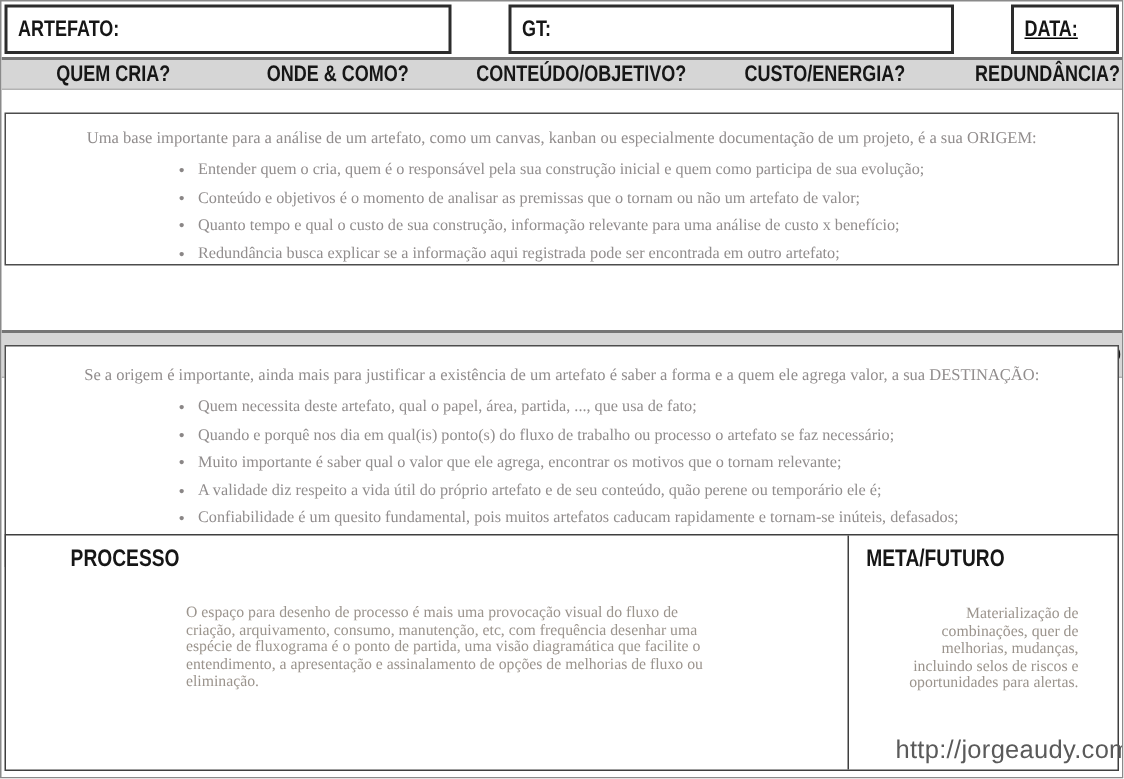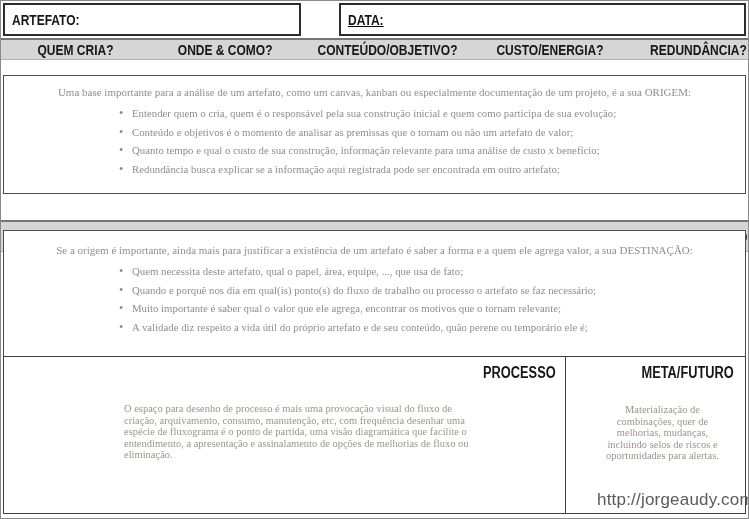--- a/index.html
+++ b/index.html
@@ -59,21 +59,21 @@
   
   .block{
     position:absolute;left:2px;right:2px;
     box-sizing:border-box;
     border:1px solid #4d4d4d;
     background:#fff;
     overflow:hidden;
     font-family:"Liberation Serif",serif;
     color:#918d8d;
   }
-  .block-1{top:74px;height:119px;padding-top:10px;}
+  .block-1{top:74px;height:102px;padding-top:10px;}
   .block-2{top:229px;height:148px;padding-top:13px;}
   .block .intro{
     text-align:center;
     font-size:11px;line-height:13px;
     margin:0 20px;
   }
   .block ul{
     list-style:none;
     margin:5px 0 0 0;
     padding:0 0 0 128px;
@@ -101,57 +101,60 @@
     padding-top:7px;
   }
   .box-meta{
     flex:1 1 auto;
     box-sizing:border-box;
     border-left:1px solid #3f3f3f;
     position:relative;
     padding-top:7px;
   }
   .box-title{
-    text-align:right;
+    text-align:left;
     font-size:16px;
   }
   .box-processo .box-title{padding-left:34px;}
   .serif-body{
     font-family:"Liberation Serif",serif;
     color:#9b948d;
     font-size:10.5px;
     line-height:11.5px;
   }
   .processo-text{
     margin:21px 82px 0 120px;
     text-align:left;
   }
   .meta-text{
     margin:22px 26px 0 40px;
-    text-align:center;
+    text-align:right;
   }
   .site-link{
     position:absolute;
     left:31px;bottom:3px;
     font-size:17px;
     color:#5a5a5a;
     letter-spacing:0.2px;
     text-decoration:none;
     white-space:nowrap;
   }
 </style>
 </head>
 <body>
 
 <div id="canvas">
 
   <div class="top-row">
     <div class="field-cell fc-artefato">
       <span class="cond left">ARTEFATO:</span>
     </div>
+    <div class="field-cell fc-gt">
+      <span class="cond left">GT:</span>
+    </div>
     <div class="field-cell fc-data">
       <span class="cond left">DATA:</span>
     </div>
   </div>
 
   <div class="band band-1">
     <div class="band-cell">
       <span class="cond">QUEM CRIA?</span>
     </div>
     <div class="band-cell">
@@ -192,24 +195,25 @@
       <span class="cond">VALIDADE (Perm/Temp)</span>
     </div>
     <div class="band-cell">
       <span class="cond">CONFIABILIDADE?</span>
     </div>
   </div>
 
   <div class="block block-2">
     <p class="intro">Se a origem é importante, ainda mais para justificar a existência de um artefato é saber a forma e a quem ele agrega valor, a sua DESTINAÇÃO:</p>
     <ul>
-      <li>Quem necessita deste artefato, qual o papel, área, equipe, ..., que usa de fato;</li>
+      <li>Quem necessita deste artefato, qual o papel, área, partida, ..., que usa de fato;</li>
       <li>Quando e porquê nos dia em qual(is) ponto(s) do fluxo de trabalho ou processo o artefato se faz necessário;</li>
       <li>Muito importante é saber qual o valor que ele agrega, encontrar os motivos que o tornam relevante;</li>
       <li>A validade diz respeito a vida útil do próprio artefato e de seu conteúdo, quão perene ou temporário ele é;</li>
+      <li>Confiabilidade é um quesito fundamental, pois muitos artefatos caducam rapidamente e tornam-se inúteis, defasados;</li>
     </ul>
   </div>
 
   <div class="bottom">
     <div class="box-processo">
       <div class="box-title">
         <span class="cond">PROCESSO</span>
       </div>
       <p class="serif-body processo-text">O espaço para desenho de processo é mais uma provocação visual do fluxo de criação, arquivamento, consumo, manutenção, etc, com frequência desenhar uma espécie de fluxograma é o ponto de partida, uma visão diagramática que facilite o entendimento, a apresentação e assinalamento de opções de melhorias de fluxo ou eliminação.</p>
     </div>

